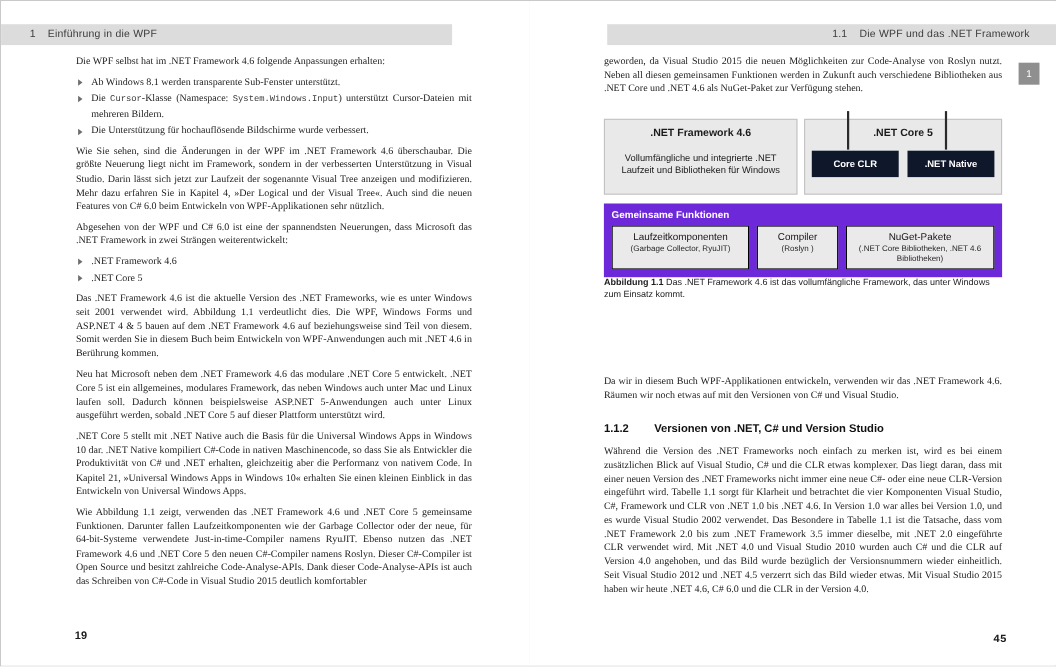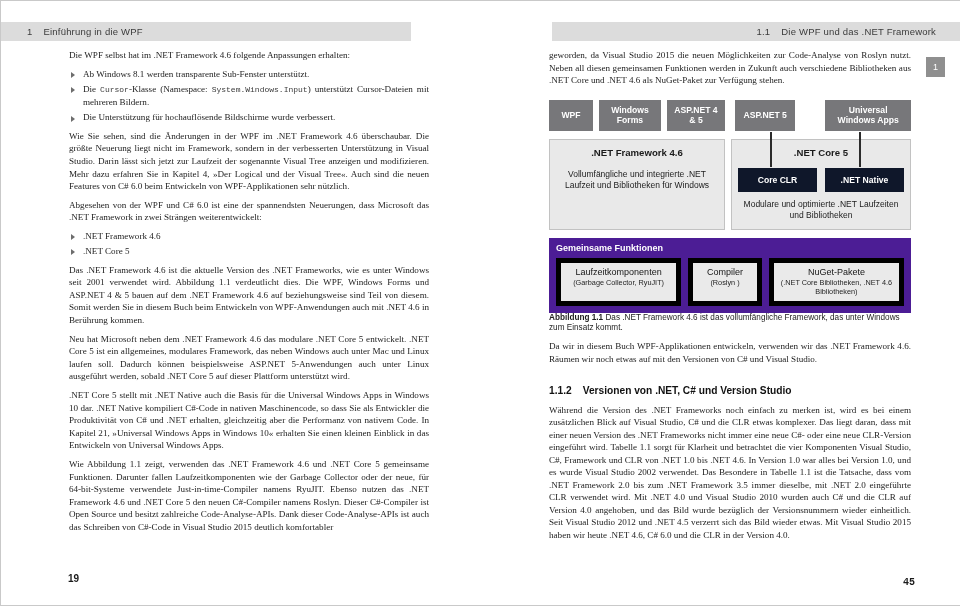--- a/index.html
+++ b/index.html
@@ -91,21 +91,21 @@
   }
 
   
   h2.sec{
     font-family:"Liberation Sans", sans-serif;
     font-size:10.2px;
     font-weight:bold;
     color:#111;
     margin:0 0 6px 0;
     display:flex;
-    gap:11px;
+    gap:23px;
   }
 
   
   .figure{
     position:absolute;
     left:548px; top:99px;
     width:362px;
   }
   .fig-body{ font-family:"Liberation Sans", sans-serif; }
 
@@ -173,34 +173,34 @@
 
   
   .conn{
     position:absolute;
     width:2px;
     background:#2b2b2b;
   }
 
   .common{
     margin-top:8px;
-    background:#4c1d95;
+    background:#6d28d9;
     padding:5px 7px 7px 7px;
     box-sizing:border-box;
   }
   .common-title{
     color:#ffffff;
     font-weight:bold;
     font-size:9px;
     margin-bottom:5px;
   }
   .common-row{ display:flex; gap:7px; }
   .cbox{
     background:#eaeaea;
-    border:5px solid #000000;
+    border:1px solid #000000;
     box-sizing:border-box;
     text-align:center;
     padding:4px 3px 5px 3px;
   }
   .cbox .t{ font-size:9px; color:#161616; line-height:11px; }
   .cbox .s{ font-size:7.3px; color:#242424; line-height:9px; }
   .cbox.rt{ width:126px; }
   .cbox.cp{ width:74px; }
   .cbox.ng{ width:136px; }
 
@@ -267,46 +267,34 @@
     <p>Wie Abbildung 1.1 zeigt, verwenden das .NET Framework 4.6 und .NET Core 5 gemeinsame Funktionen. Darunter fallen Laufzeitkomponenten wie der Garbage Collector oder der neue, für 64-bit-Systeme verwendete Just-in-time-Compiler namens RyuJIT. Ebenso nutzen das .NET Framework 4.6 und .NET Core 5 den neuen C#-Compiler namens Roslyn. Dieser C#-Compiler ist Open Source und besitzt zahlreiche Code-Analyse-APIs. Dank dieser Code-Analyse-APIs ist auch das Schreiben von C#-Code in Visual Studio 2015 deutlich komfortabler</p>
   </div>
 
   <div class="col right">
     <p>geworden, da Visual Studio 2015 die neuen Möglichkeiten zur Code-Analyse von Roslyn nutzt. Neben all diesen gemeinsamen Funktionen werden in Zukunft auch verschiedene Bibliotheken aus .NET Core und .NET 4.6 als NuGet-Paket zur Verfügung stehen.</p>
   </div>
 
   <div class="figure">
     <div class="fig-body">
 
-      <div class="row-top">
-        <div class="grp fw">
-          <div class="appbox wpf">WPF</div>
-          <div class="appbox wforms">Windows Forms</div>
-          <div class="appbox aspnet45">ASP.NET 4 &amp; 5</div>
-        </div>
-        <div class="grp core">
-          <div class="appbox aspnet5">ASP.NET 5</div>
-          <div class="appbox uwp">Universal Windows Apps</div>
-        </div>
-      </div>
 
       <div class="row-mid">
 
         <div class="panel fw">
           <div class="panel-title">.NET Framework 4.6</div>
           <div class="panel-desc">Vollumfängliche und integrierte .NET Laufzeit und Bibliotheken für Windows</div>
         </div>
 
         <div class="panel core">
           <div class="panel-title">.NET Core 5</div>
           <div class="subrow">
             <div class="subbox">Core CLR</div>
             <div class="subbox">.NET Native</div>
           </div>
-          <div class="panel-desc">Modulare und optimierte .NET Laufzeiten und Bibliotheken</div>
 
           <div class="conn" style="left:38px;top:-8px;height:35px;"></div>
           <div class="conn" style="left:127px;top:-8px;height:35px;"></div>
         </div>
       </div>
 
       <div class="common">
         <div class="common-title">Gemeinsame Funktionen</div>
         <div class="common-row">
           <div class="cbox rt">

